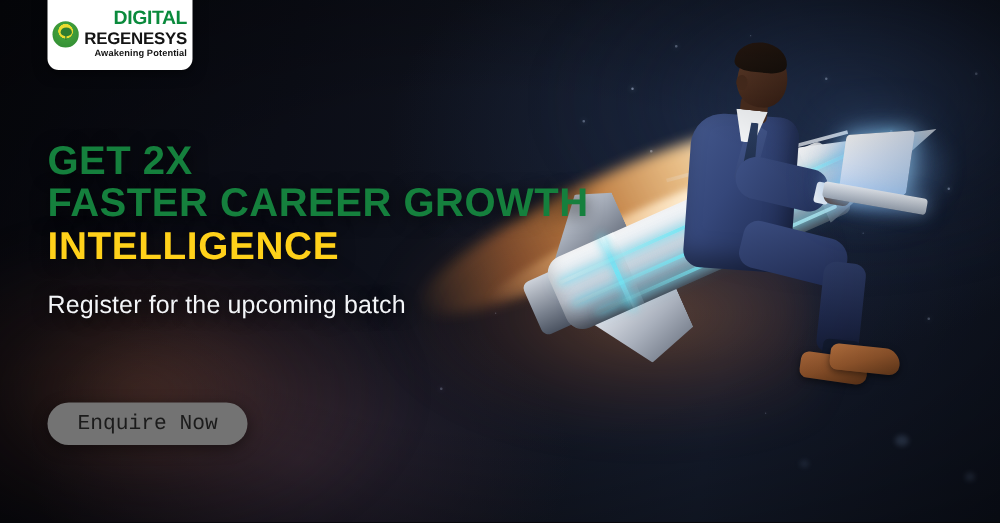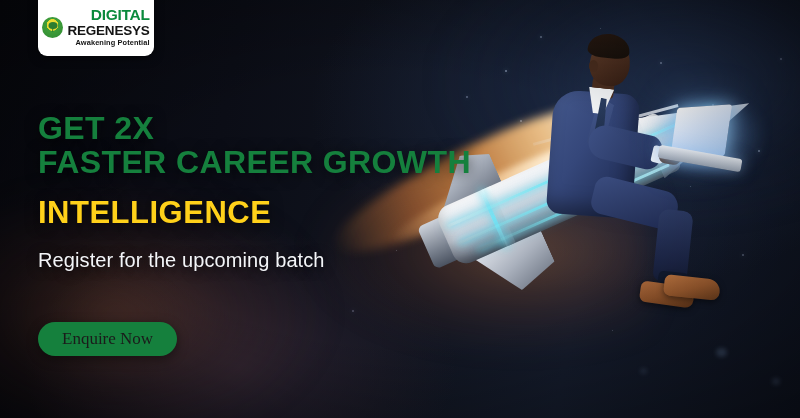--- a/index.html
+++ b/index.html
@@ -106,27 +106,27 @@
     font-size:20px;
     font-weight:normal;
     letter-spacing:.1px;
     margin:20px 0 0 0;
     text-shadow:0 2px 12px rgba(0,0,0,.75);
   }
   .cta{
     position:absolute;left:38px;top:322px;
     display:inline-flex;align-items:center;justify-content:center;
     height:34px;padding:0 24px;
-    background:#15803d;
+    background:#737373;
     color:#1b1b1b;
     font-size:17px;
     border:none;border-radius:17px;
     cursor:pointer;
     box-shadow:0 3px 12px rgba(0,0,0,.45);
-    font-family:Liberation Serif, serif;
+    font-family:Liberation Mono, monospace;
   }
 
   
   .art{position:absolute;left:330px;top:40px;width:470px;height:378px;}
   .flame{
     position:absolute;left:4px;top:176px;
     width:310px;height:62px;
     transform-origin:left center;
     transform:rotate(-26deg);
     background:linear-gradient(90deg,
@@ -414,19 +414,19 @@
         <div class="logo-l1">DIGITAL</div>
         <div class="logo-l2">REGENESYS</div>
         <div class="logo-l3">Awakening Potential</div>
       </div>
     </div>
   </div>
 
   <div class="copy">
     <div class="h-white">GET 2X</div>
     <div class="h-white">FASTER CAREER GROWTH</div>
-    <div class="h-yellow" style="margin-top:16px;">INTELLIGENCE</div>
+    <div class="h-yellow" style="margin-top:0;">INTELLIGENCE</div>
     <div class="sub">Register for the upcoming batch</div>
   </div>
 
   <button class="cta">Enquire Now</button>
 
 </div>
 
 </body></html>

